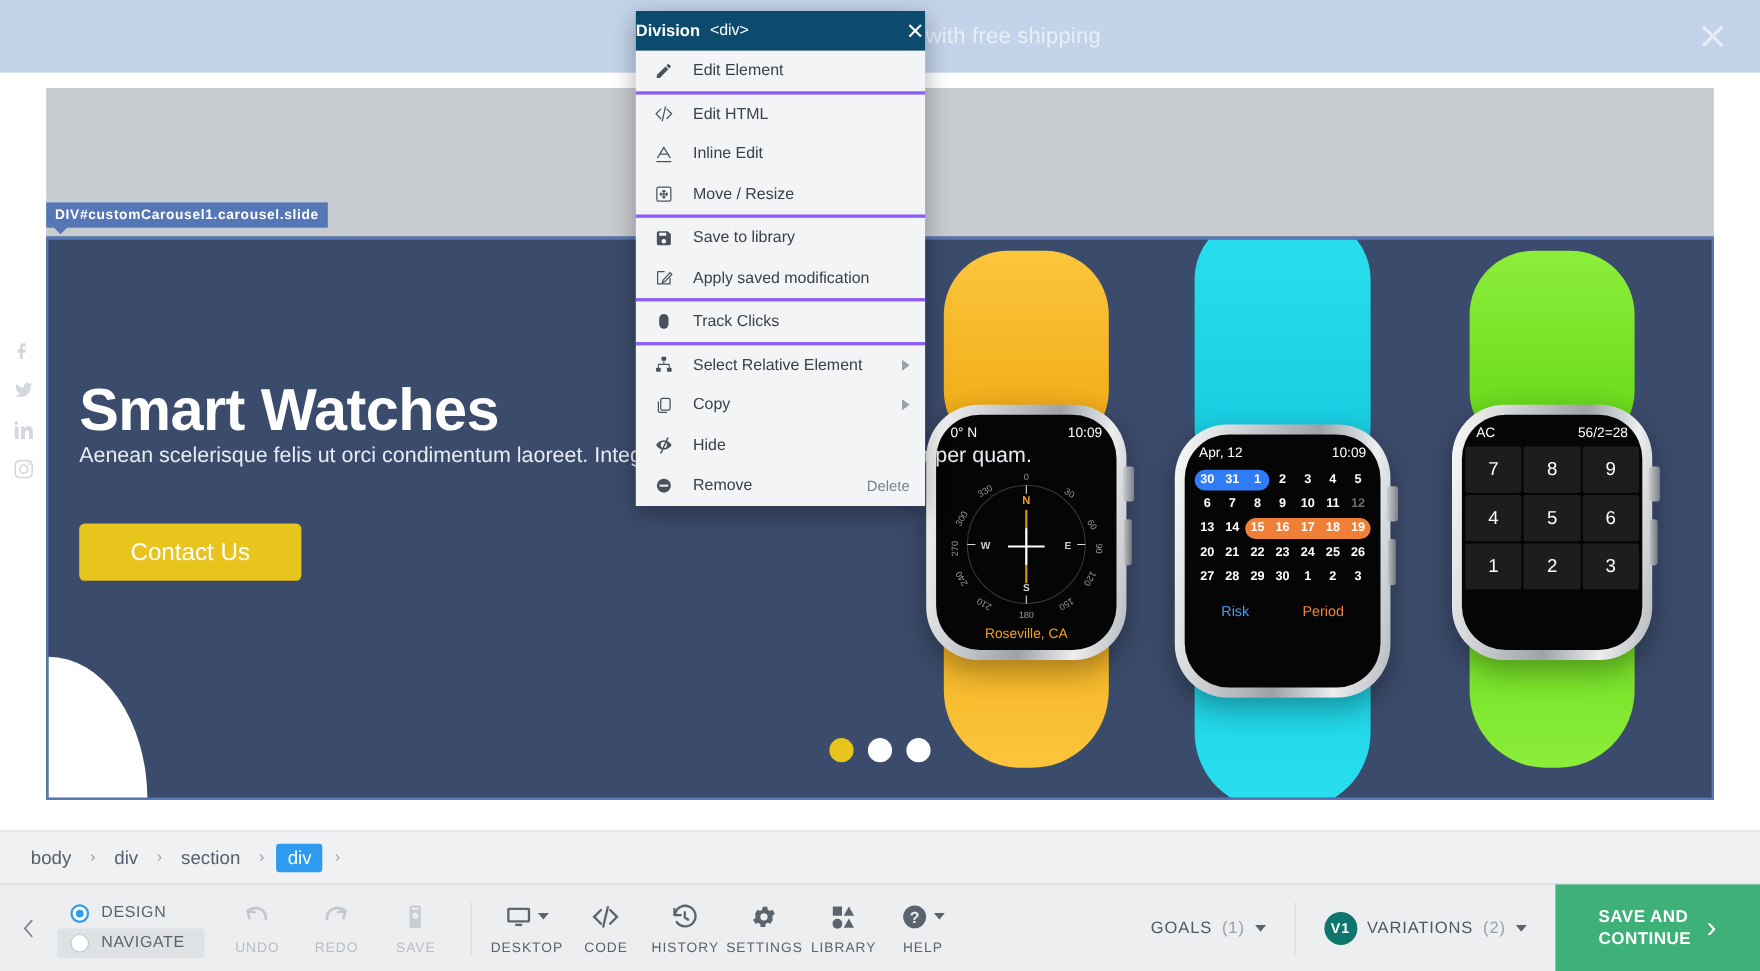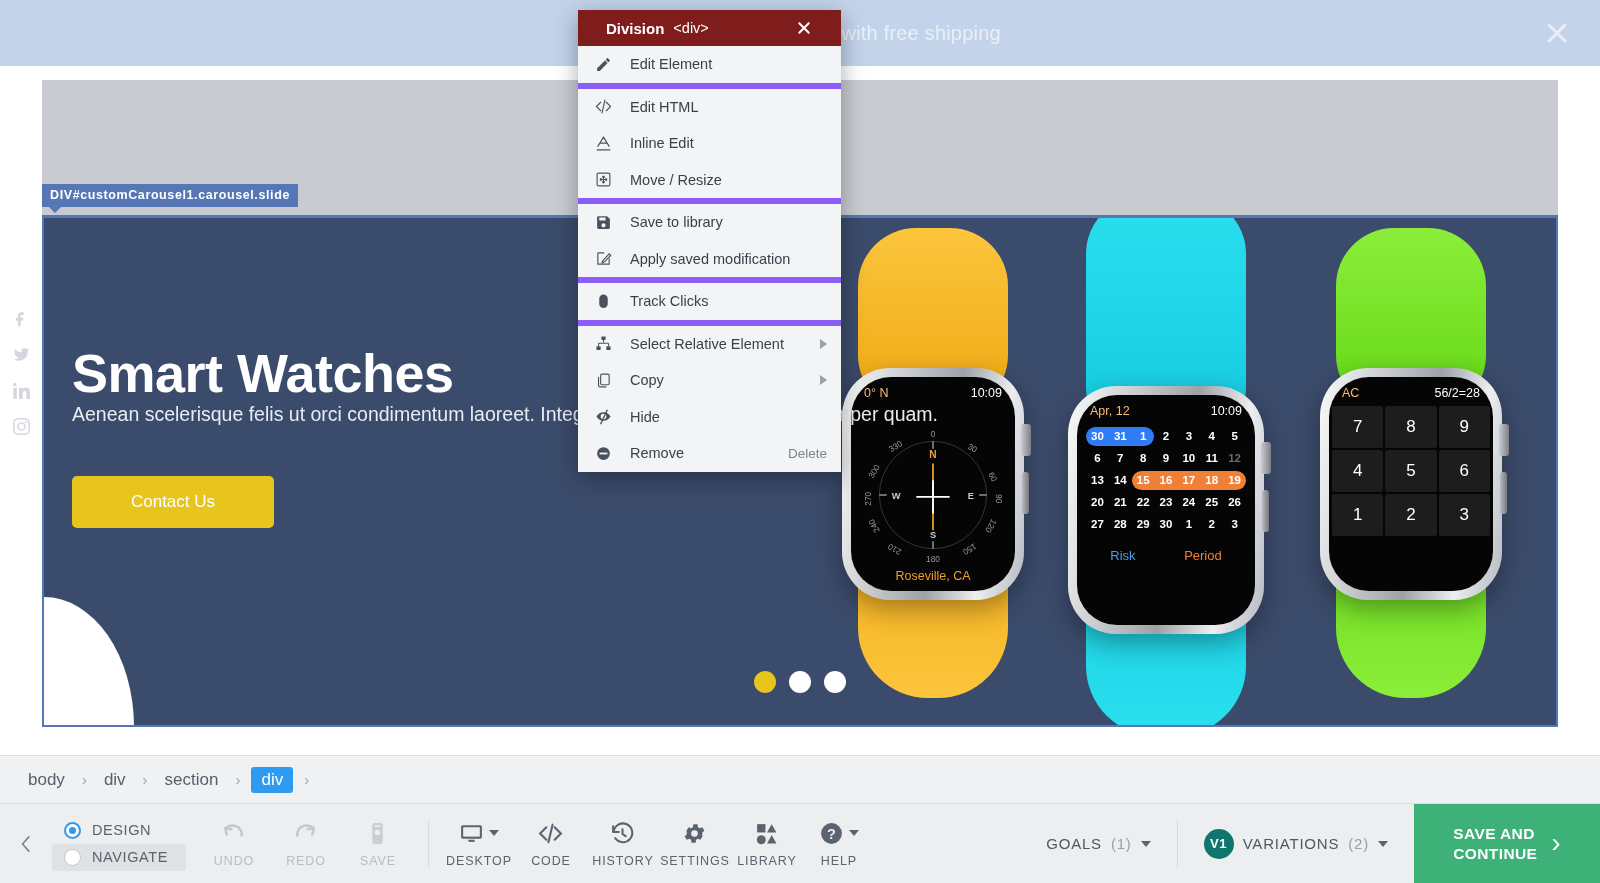--- a/index.html
+++ b/index.html
@@ -76,21 +76,21 @@
     color: #ffffff; font-size: 54px; font-weight: 800; letter-spacing: -.5px; margin-top: 24px;
   }
   .hero-sub {
     position: absolute; left: 28px; top: 182px; width: 1060px;
     color: #e8ecf3; font-size: 19.5px; line-height: 1.52;
   }
   .hero-cta {
     position: absolute; left: 28px; top: 258px;
     background: #e8c51c; color: #ffffff; border: none;
     width: 202px; height: 52px; border-radius: 5px;
-    font-size: 17px; cursor: pointer;
+    font-size: 22px; cursor: pointer;
   }
 
   
   .dots {
     position: absolute; left: 0; right: 0; bottom: 32px;
     display: flex; justify-content: center; gap: 13px;
   }
   .dot { width: 22px; height: 22px; border-radius: 50%; background: #ffffff; cursor: pointer; }
   .dot.active { background: #e8c51c; }
 
@@ -128,21 +128,21 @@
     background: linear-gradient(90deg,#c9cdd2,#7d8187);
   }
   .crown2 {
     position: absolute; right: -5px; top: 104px; width: 7px; height: 42px;
     border-radius: 3px; background: linear-gradient(90deg,#b9bdc2,#75797f);
   }
   .scr-top {
     display: flex; justify-content: space-between; align-items: center;
     padding: 9px 13px 2px 13px; font-size: 12.5px;
   }
-  .scr-left { color: #fdba74; }
+  .scr-left { color: #ffffff; }
   .scr-right { color: #ffffff; }
 
   
   .compass {
     position: absolute; left: 50%; top: 118px; transform: translate(-50%,-50%);
     width: 148px; height: 148px;
   }
   .compass-city {
     position: absolute; left: 0; right: 0; bottom: 8px; text-align: center;
     color: #f0a02a; font-size: 12.5px;
@@ -175,30 +175,30 @@
     align-items: center; justify-content: center;
     font-size: 17px; color: #ffffff; border-radius: 2px; cursor: pointer;
   }
 
   
   .ctx {
     position: absolute; left: 578px; top: 10px; width: 263px; z-index: 120;
     background: #f3f4f5; box-shadow: 0 6px 22px rgba(0,0,0,.34);
   }
   .ctx-head {
-    height: 36px; background: #7f1d1d; color: #ffffff;
-    display: flex; align-items: center; padding: 0 28px;
+    height: 36px; background: #0c4a6e; color: #ffffff;
+    display: flex; align-items: center; padding: 0 0;
     font-size: 15px; font-weight: 700;
   }
   .ctx-head .tag { font-weight: 400; margin-left: 9px; font-size: 14.5px; }
   .ctx-close {
     margin-left: auto; width: 18px; height: 18px; cursor: pointer; color: #fff;
   }
   .ctx-close svg { width: 100%; height: 100%; }
-  .ctx-group { border-bottom: 6px solid #8b5cf6; }
+  .ctx-group { border-bottom: 3px solid #8b5cf6; }
   .ctx-group:last-child { border-bottom: none; }
   .ctx-item {
     display: flex; align-items: center; height: 36.5px;
     padding: 0 14px; color: #39414b; font-size: 14.5px; cursor: pointer;
   }
   .ctx-ico {
     width: 22px; height: 18px; margin-right: 16px; flex: 0 0 22px;
     display: flex; align-items: center; justify-content: center;
   }
   .ctx-ico svg { width: 17px; height: 17px; fill: none; stroke: #49525c; stroke-width: 1.6; }

